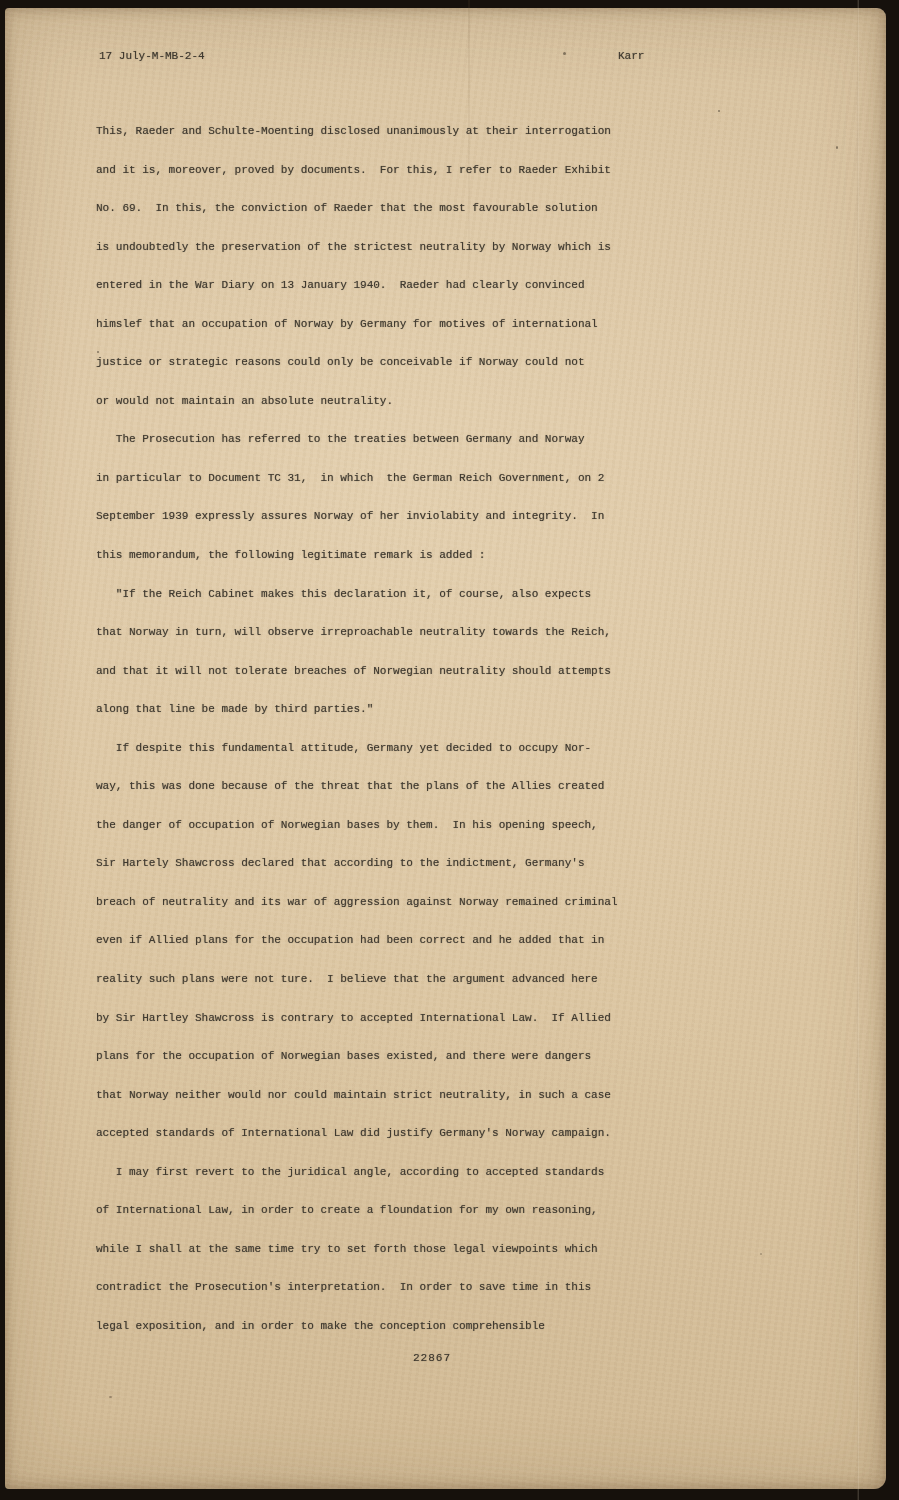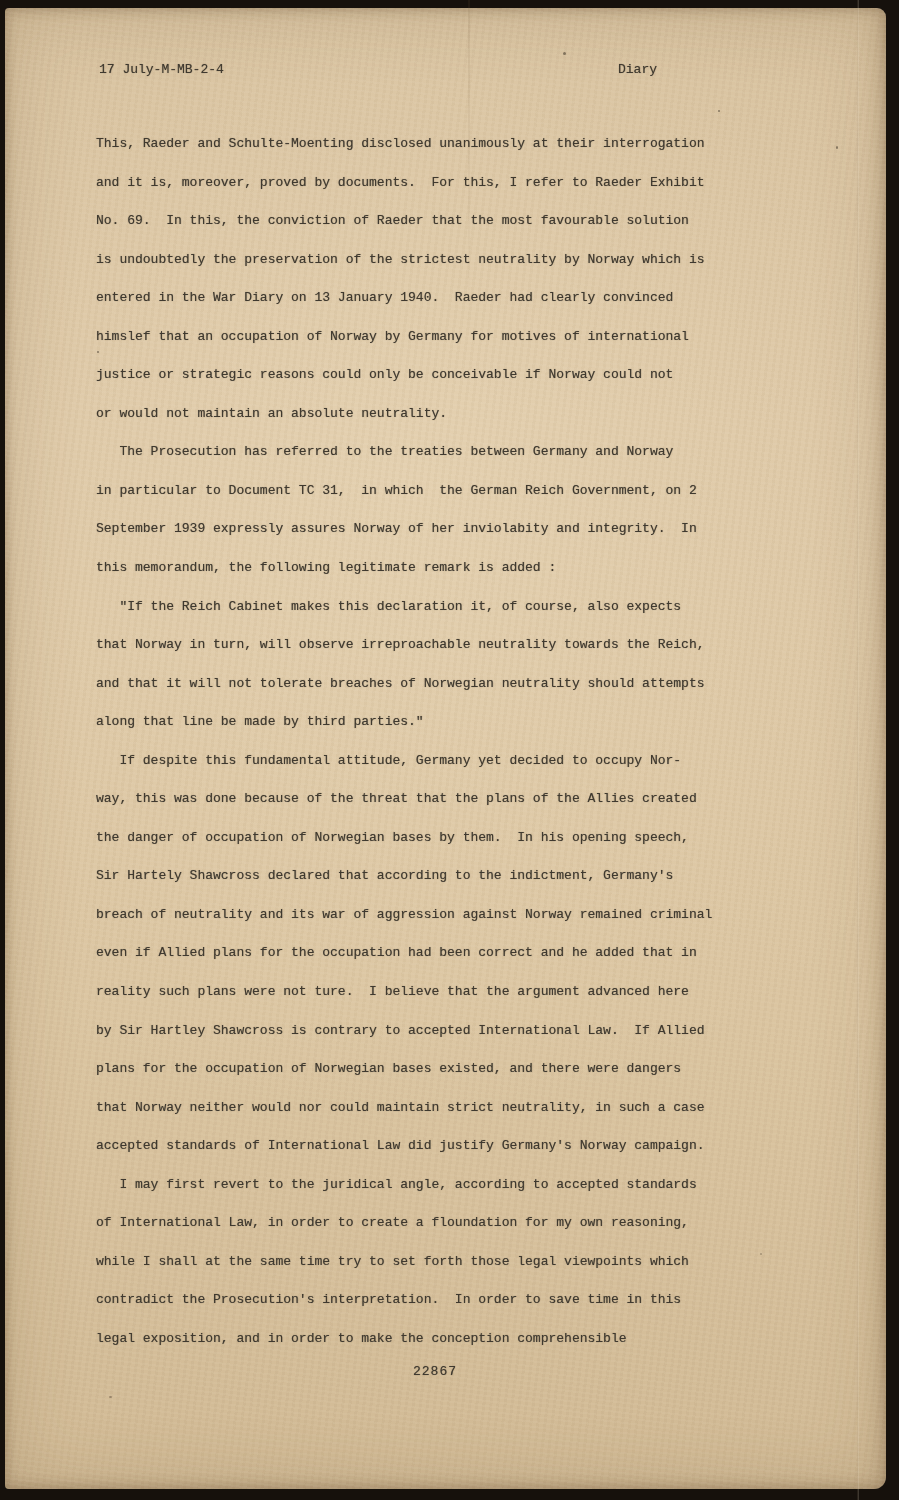--- a/index.html
+++ b/index.html
@@ -40,23 +40,23 @@
   }
   .crease-right {
     left: 857px; top: 0; width: 2px; height: 1500px;
     background: linear-gradient(90deg, rgba(100,75,45,0.10), rgba(252,242,222,0.22));
   }
   .speck {
     position: absolute; border-radius: 50%;
     background: rgba(62,52,40,0.55); pointer-events: none;
   }
   .typed {
-    position: absolute; left: 0; top: 16px; width: 899px; height: 1324px;
+    position: absolute; left: 0; top: 4px; width: 899px; height: 1324px;
     color: #3f392f;
-    font-size: 13px;
+    font-size: 11px;
     text-shadow: 0 0 1px rgba(63,57,47,0.45), 0.4px 0.4px 0 rgba(63,57,47,0.18);
     white-space: pre;
   }
   .hdr-left  { position: absolute; left: 99px;  top: 46px; }
   .hdr-right { position: absolute; left: 618px; top: 46px; }
   .body-block { position: absolute; left: 96px; top: 117px; width: 800px; }
   .line { height: 38.55px; line-height: 21px; overflow: visible; }
   .page-number { position: absolute; left: 413px; top: 1348px; letter-spacing: 1px; }
 </style>
 </head>
@@ -68,18 +68,18 @@
 <div class="crease crease-right"></div>
 <div class="speck" style="left:563px; top:52px;  width:3px; height:3px;"></div>
 <div class="speck" style="left:718px; top:110px; width:2px; height:2px;"></div>
 <div class="speck" style="left:836px; top:146px; width:2px; height:3px;"></div>
 <div class="speck" style="left:97px;  top:351px; width:2px; height:2px;"></div>
 <div class="speck" style="left:109px; top:1396px; width:3px; height:2px; opacity:.7;"></div>
 <div class="speck" style="left:760px; top:1253px; width:2px; height:2px; opacity:.6;"></div>
 
 <div class="typed">
   <div class="hdr-left">17 July-M-MB-2-4</div>
-  <div class="hdr-right">Diary</div>
+  <div class="hdr-right">Karr</div>
 
   <div class="body-block"><div class="line">This, Raeder and Schulte-Moenting disclosed unanimously at their interrogation</div><div class="line">and it is, moreover, proved by documents.  For this, I refer to Raeder Exhibit</div><div class="line">No. 69.  In this, the conviction of Raeder that the most favourable solution</div><div class="line">is undoubtedly the preservation of the strictest neutrality by Norway which is</div><div class="line">entered in the War Diary on 13 January 1940.  Raeder had clearly convinced</div><div class="line">himslef that an occupation of Norway by Germany for motives of international</div><div class="line">justice or strategic reasons could only be conceivable if Norway could not</div><div class="line">or would not maintain an absolute neutrality.</div><div class="line">   The Prosecution has referred to the treaties between Germany and Norway</div><div class="line">in particular to Document TC 31,  in which  the German Reich Government, on 2</div><div class="line">September 1939 expressly assures Norway of her inviolabity and integrity.  In</div><div class="line">this memorandum, the following legitimate remark is added :</div><div class="line">   "If the Reich Cabinet makes this declaration it, of course, also expects</div><div class="line">that Norway in turn, will observe irreproachable neutrality towards the Reich,</div><div class="line">and that it will not tolerate breaches of Norwegian neutrality should attempts</div><div class="line">along that line be made by third parties."</div><div class="line">   If despite this fundamental attitude, Germany yet decided to occupy Nor-</div><div class="line">way, this was done because of the threat that the plans of the Allies created</div><div class="line">the danger of occupation of Norwegian bases by them.  In his opening speech,</div><div class="line">Sir Hartely Shawcross declared that according to the indictment, Germany's</div><div class="line">breach of neutrality and its war of aggression against Norway remained criminal</div><div class="line">even if Allied plans for the occupation had been correct and he added that in</div><div class="line">reality such plans were not ture.  I believe that the argument advanced here</div><div class="line">by Sir Hartley Shawcross is contrary to accepted International Law.  If Allied</div><div class="line">plans for the occupation of Norwegian bases existed, and there were dangers</div><div class="line">that Norway neither would nor could maintain strict neutrality, in such a case</div><div class="line">accepted standards of International Law did justify Germany's Norway campaign.</div><div class="line">   I may first revert to the juridical angle, according to accepted standards</div><div class="line">of International Law, in order to create a floundation for my own reasoning,</div><div class="line">while I shall at the same time try to set forth those legal viewpoints which</div><div class="line">contradict the Prosecution's interpretation.  In order to save time in this</div><div class="line">legal exposition, and in order to make the conception comprehensible</div></div>
 
   <div class="page-number">22867</div>
 </div>
 
 </body></html>

